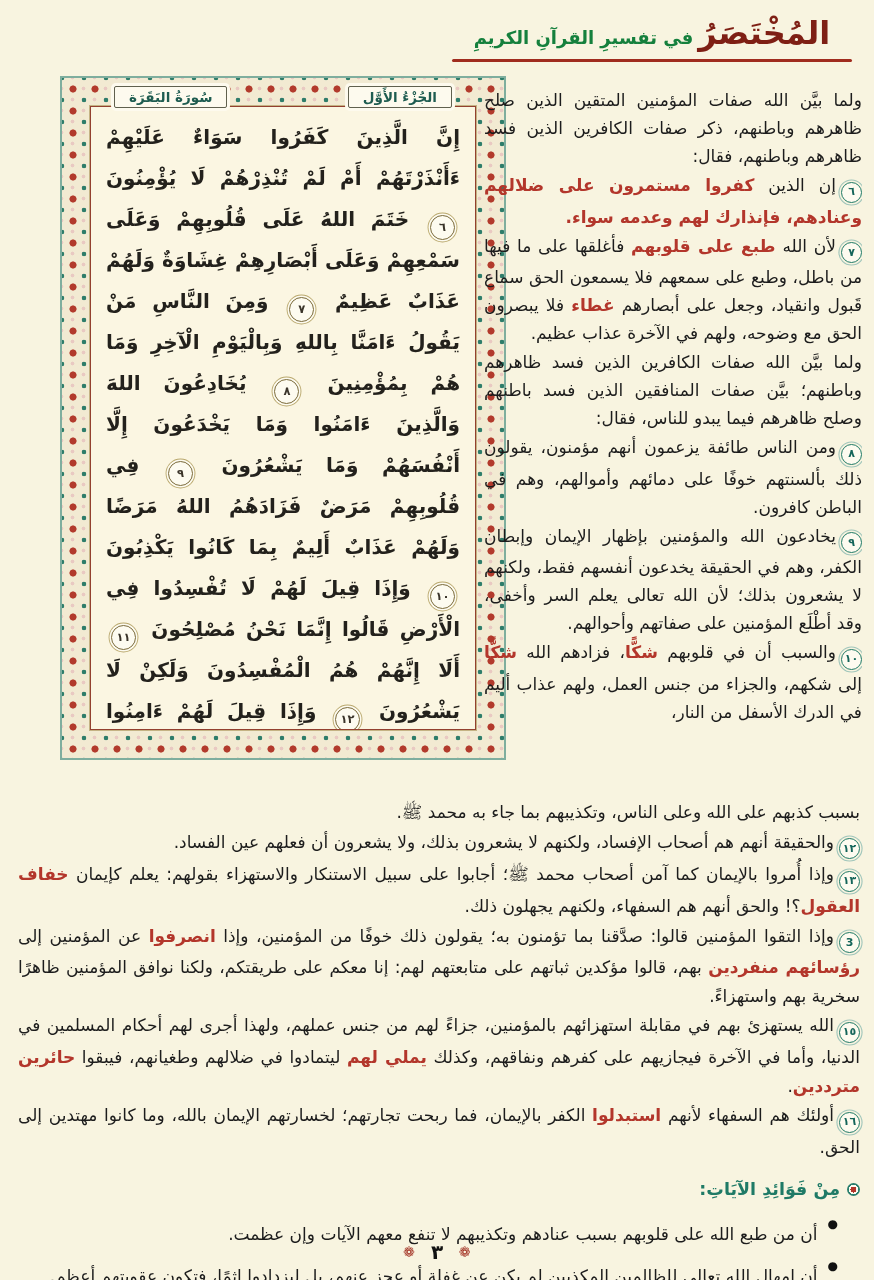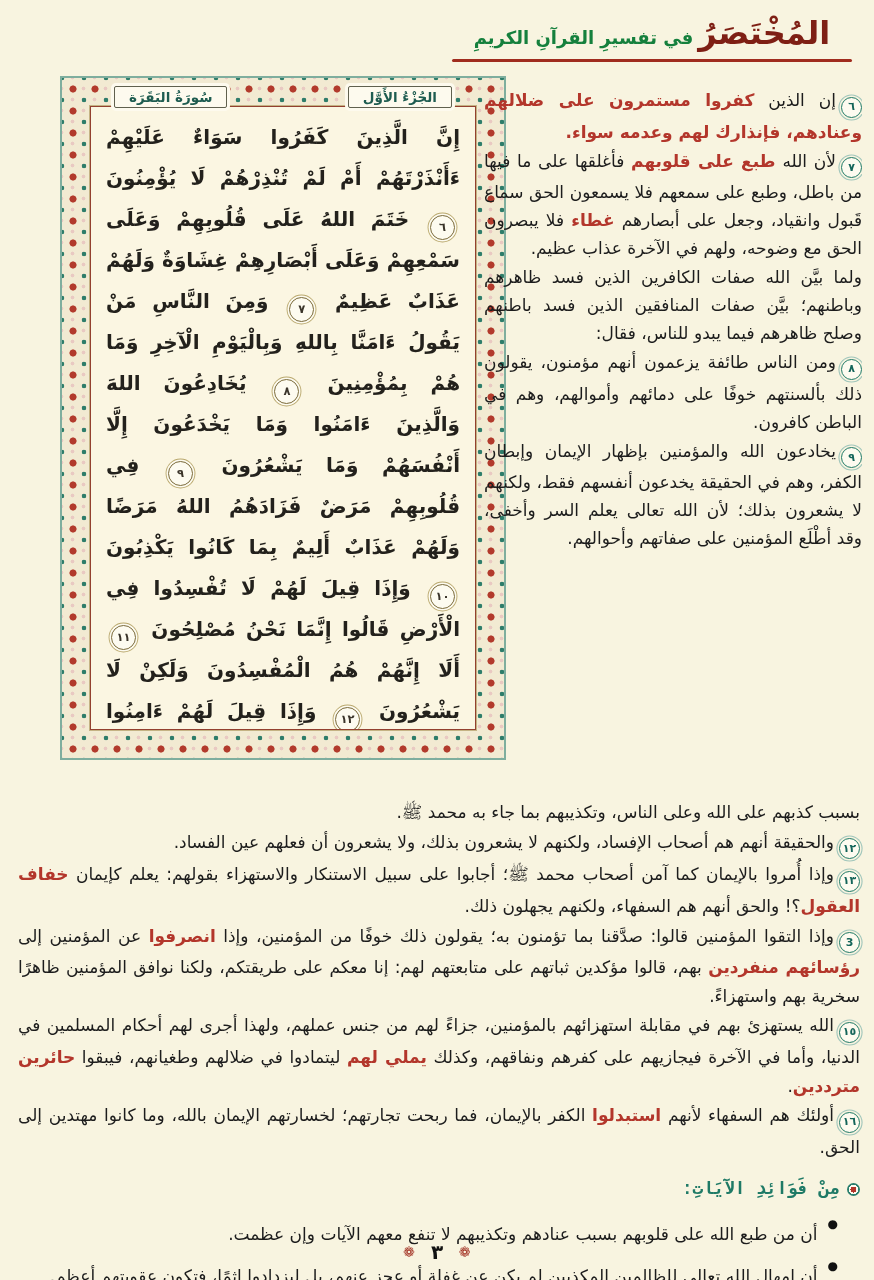--- a/index.html
+++ b/index.html
@@ -78,21 +78,21 @@
     margin-left:5px;vertical-align:-4px;background:#fdfbf0;
   }
 
   
   .fawaid{margin-top:14px;}
   .fawaid-head{display:flex;align-items:center;gap:7px;margin-bottom:6px;}
   .rosette{
     width:13px;height:13px;border-radius:50%;flex:0 0 auto;
     background:radial-gradient(circle at 50% 50%, #b3362b 0 3px, #fdfbf0 3px 4.5px, #2a7f6e 4.5px 6.5px);
   }
-  .fawaid-title{color:#1f7a66;font-weight:bold;font-size:17.5px;font-family:Liberation Mono, monospace;}
+  .fawaid-title{color:#1f7a66;font-weight:bold;font-size:17.5px;}
   .fawaid-item{display:flex;gap:10px;margin:0 22px 4px 0;}
   .bullet-dot{flex:0 0 auto;color:#111;font-size:12px;line-height:28px;}
   .fawaid-text{flex:1;text-align:justify;margin-top:10px;}
 
   
   .footer{
     position:absolute;left:0;bottom:16px;width:100%;
     display:flex;align-items:center;justify-content:center;gap:16px;
   }
   .page-num{font-size:20px;font-weight:bold;color:#111;}
@@ -109,25 +109,27 @@
 
 <div class="quran-frame">
   <div class="frame-label surah-label">سُورَةُ البَقَرَة</div>
   <div class="frame-label juz-label">الجُزْءُ الأَوَّل</div>
   <div class="quran-inner">
     <div class="quran-text" id="quran-text"><span>إِنَّ الَّذِينَ كَفَرُوا سَوَاءٌ عَلَيْهِمْ ءَأَنْذَرْتَهُمْ أَمْ لَمْ تُنْذِرْهُمْ لَا يُؤْمِنُونَ </span><span class="ayah-circle">٦</span> <span>خَتَمَ اللهُ عَلَى قُلُوبِهِمْ وَعَلَى سَمْعِهِمْ وَعَلَى أَبْصَارِهِمْ غِشَاوَةٌ وَلَهُمْ عَذَابٌ عَظِيمٌ </span><span class="ayah-circle">٧</span> <span>وَمِنَ النَّاسِ مَنْ يَقُولُ ءَامَنَّا بِاللهِ وَبِالْيَوْمِ الْآخِرِ وَمَا هُمْ بِمُؤْمِنِينَ </span><span class="ayah-circle">٨</span> <span>يُخَادِعُونَ اللهَ وَالَّذِينَ ءَامَنُوا وَمَا يَخْدَعُونَ إِلَّا أَنْفُسَهُمْ وَمَا يَشْعُرُونَ </span><span class="ayah-circle">٩</span> <span>فِي قُلُوبِهِمْ مَرَضٌ فَزَادَهُمُ اللهُ مَرَضًا وَلَهُمْ عَذَابٌ أَلِيمٌ بِمَا كَانُوا يَكْذِبُونَ </span><span class="ayah-circle">١٠</span> <span>وَإِذَا قِيلَ لَهُمْ لَا تُفْسِدُوا فِي الْأَرْضِ قَالُوا إِنَّمَا نَحْنُ مُصْلِحُونَ </span><span class="ayah-circle">١١</span> <span>أَلَا إِنَّهُمْ هُمُ الْمُفْسِدُونَ وَلَكِنْ لَا يَشْعُرُونَ </span><span class="ayah-circle">١٢</span> <span>وَإِذَا قِيلَ لَهُمْ ءَامِنُوا كَمَا ءَامَنَ النَّاسُ قَالُوا أَنُؤْمِنُ كَمَا ءَامَنَ السُّفَهَاءُ أَلَا إِنَّهُمْ هُمُ السُّفَهَاءُ وَلَكِنْ لَا يَعْلَمُونَ </span>    </div>
   </div>
 </div>
 
 <div class="right-col" id="right-col">
+    <div class="para"><span>ولما بيَّن الله صفات المؤمنين المتقين الذين صلح ظاهرهم وباطنهم، ذكر صفات الكافرين الذين فسد ظاهرهم وباطنهم، فقال:</span></div>
     <div class="para"><span class="vbadge">٦</span><span>إن الذين </span><span class="red">كفروا مستمرون على ضلالهم وعنادهم، فإنذارك لهم وعدمه سواء.</span></div>
     <div class="para"><span class="vbadge">٧</span><span>لأن الله </span><span class="red">طبع على قلوبهم</span><span> فأغلقها على ما فيها من باطل، وطبع على سمعهم فلا يسمعون الحق سماع قَبول وانقياد، وجعل على أبصارهم </span><span class="red">غطاء</span><span> فلا يبصرون الحق مع وضوحه، ولهم في الآخرة عذاب عظيم.</span></div>
     <div class="para"><span>ولما بيَّن الله صفات الكافرين الذين فسد ظاهرهم وباطنهم؛ بيَّن صفات المنافقين الذين فسد باطنهم وصلح ظاهرهم فيما يبدو للناس، فقال:</span></div>
     <div class="para"><span class="vbadge">٨</span><span>ومن الناس طائفة يزعمون أنهم مؤمنون، يقولون ذلك بألسنتهم خوفًا على دمائهم وأموالهم، وهم في الباطن كافرون.</span></div>
     <div class="para"><span class="vbadge">٩</span><span>يخادعون الله والمؤمنين بإظهار الإيمان وإبطان الكفر، وهم في الحقيقة يخدعون أنفسهم فقط، ولكنهم لا يشعرون بذلك؛ لأن الله تعالى يعلم السر وأخفى، وقد أطْلَع المؤمنين على صفاتهم وأحوالهم.</span></div>
+    <div class="para"><span class="vbadge">١٠</span><span>والسبب أن في قلوبهم </span><span class="red">شكًّا</span><span>، فزادهم الله </span><span class="red">شكًّا</span><span> إلى شكهم، والجزاء من جنس العمل، ولهم عذاب أليم في الدرك الأسفل من النار،</span></div>
   </div>
 
 <div class="bottom-sec">
   <div id="bottom-paras">
       <div class="para"><span>بسبب كذبهم على الله وعلى الناس، وتكذيبهم بما جاء به محمد ﷺ.</span></div>
       <div class="para"><span class="vbadge">١٢</span><span>والحقيقة أنهم هم أصحاب الإفساد، ولكنهم لا يشعرون بذلك، ولا يشعرون أن فعلهم عين الفساد.</span></div>
       <div class="para"><span class="vbadge">١٣</span><span>وإذا أُمروا بالإيمان كما آمن أصحاب محمد ﷺ؛ أجابوا على سبيل الاستنكار والاستهزاء بقولهم: يعلم كإيمان </span><span class="red">خفاف العقول</span><span>؟! والحق أنهم هم السفهاء، ولكنهم يجهلون ذلك.</span></div>
       <div class="para"><span class="vbadge">3</span><span>وإذا التقوا المؤمنين قالوا: صدَّقنا بما تؤمنون به؛ يقولون ذلك خوفًا من المؤمنين، وإذا </span><span class="red">انصرفوا</span><span> عن المؤمنين إلى </span><span class="red">رؤسائهم منفردين</span><span> بهم، قالوا مؤكدين ثباتهم على متابعتهم لهم: إنا معكم على طريقتكم، ولكنا نوافق المؤمنين ظاهرًا سخرية بهم واستهزاءً.</span></div>
       <div class="para"><span class="vbadge">١٥</span><span>الله يستهزئ بهم في مقابلة استهزائهم بالمؤمنين، جزاءً لهم من جنس عملهم، ولهذا أجرى لهم أحكام المسلمين في الدنيا، وأما في الآخرة فيجازيهم على كفرهم ونفاقهم، وكذلك </span><span class="red">يملي لهم</span><span> ليتمادوا في ضلالهم وطغيانهم، فيبقوا </span><span class="red">حائرين مترددين</span><span>.</span></div>
       <div class="para"><span class="vbadge">١٦</span><span>أولئك هم السفهاء لأنهم </span><span class="red">استبدلوا</span><span> الكفر بالإيمان، فما ربحت تجارتهم؛ لخسارتهم الإيمان بالله، وما كانوا مهتدين إلى الحق.</span></div>

